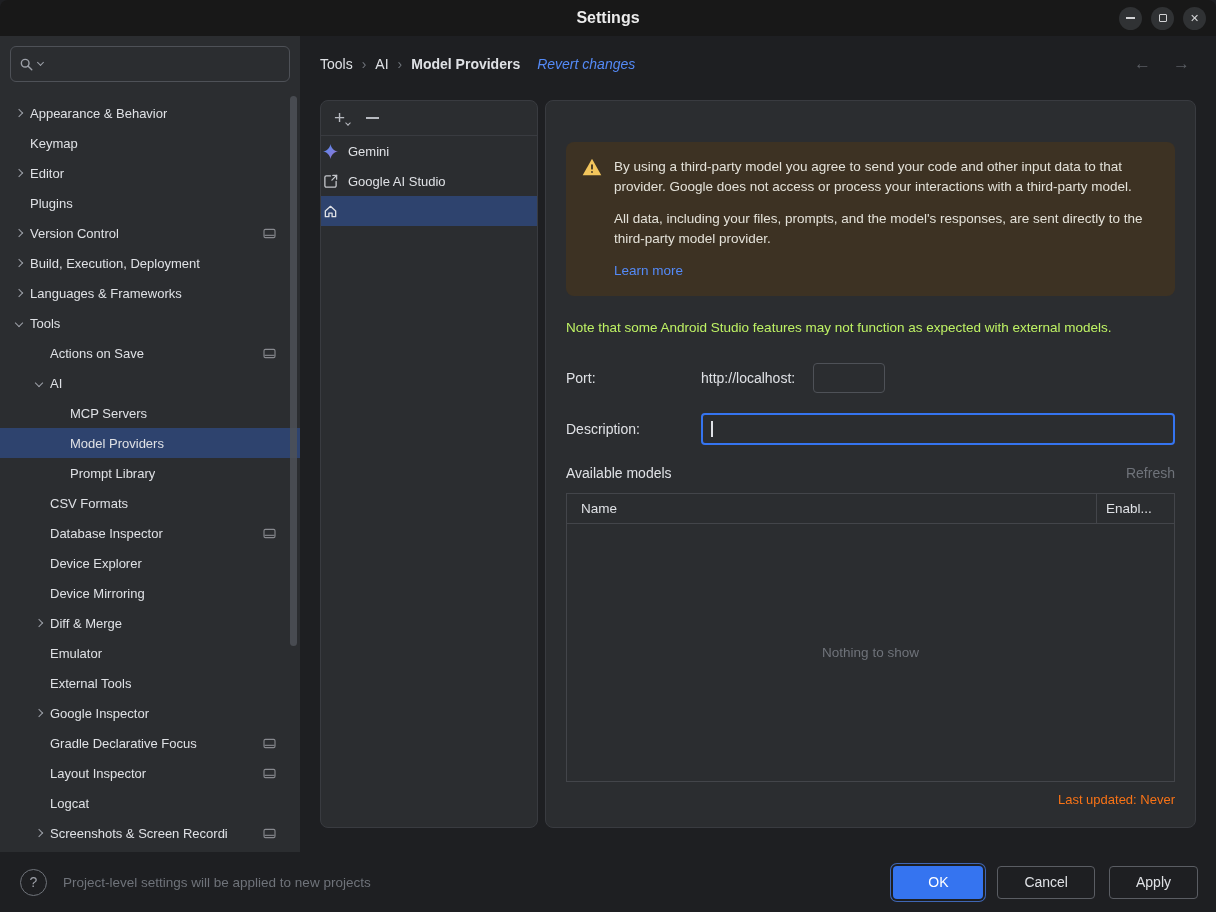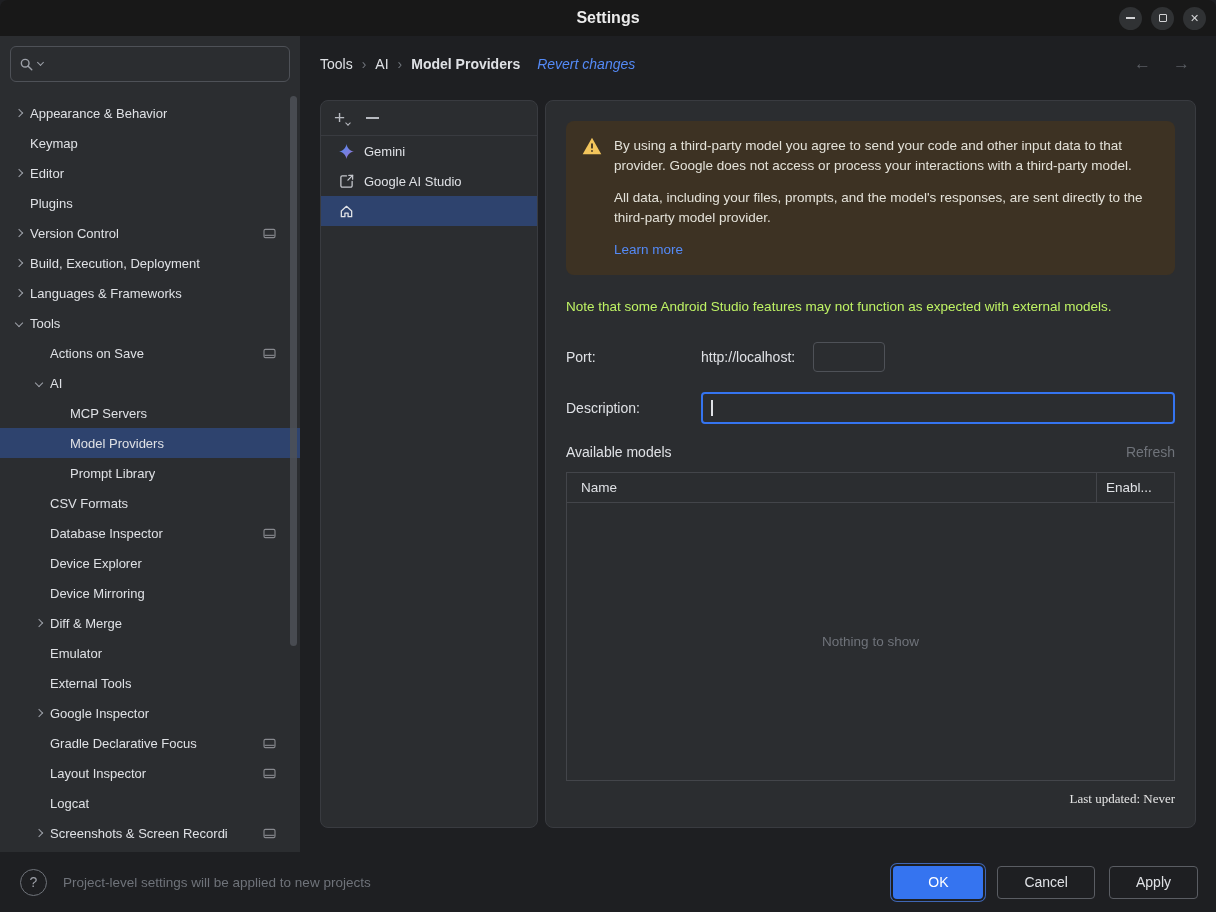--- a/index.html
+++ b/index.html
@@ -110,35 +110,36 @@
   .plus { font-size: 19px; line-height: 18px; font-weight: 300; }
   .mini-chev {
     width: 4px; height: 4px; border-right: 1.3px solid #b7bac0; border-bottom: 1.3px solid #b7bac0;
     transform: rotate(45deg); margin-top: 12px; margin-left: 1px;
   }
   .tb-remove { display: flex; align-items: center; cursor: pointer; }
   .minus-bar { width: 13px; height: 1.6px; background: #b7bac0; display: inline-block; }
   .provider-list { flex: 1; }
   .provider-item {
     height: 30px; display: flex; align-items: center; gap: 9px;
-    padding: 0 17px; font-size: 13px; cursor: default;
+    padding: 0 1px; font-size: 13px; cursor: default;
   }
   .provider-item.selected { background: #2e436e; }
   .p-icon { width: 17px; display: flex; align-items: center; justify-content: center; flex: 0 0 auto; }
 
   
   .form-panel {
     flex: 1; min-width: 0;
     background: #2b2d30; border: 1px solid #393b40; border-radius: 8px;
     padding: 20px; display: flex; flex-direction: column; overflow: hidden;
   }
   .warning {
     background: #3d3223; border-radius: 8px;
     padding: 15px 16px; display: flex; gap: 12px; flex: 0 0 auto;
     margin-bottom: 24px;
+    margin-top: 21px;
   }
   .warn-icon { flex: 0 0 auto; padding-top: 1px; }
   .warn-text { font-size: 13.5px; line-height: 1.45; color: #e3e1d8; max-width: 560px; }
   .warn-text p { margin: 0 0 13px 0; }
   .learn-more { color: #548af7; cursor: pointer; text-decoration: none; font-size: 13.5px; }
   .note { color: #bef264; font-size: 13.5px; flex: 0 0 auto; margin-bottom: 28px; }
 
   .form-row { display: flex; align-items: center; flex: 0 0 auto; margin-bottom: 20px; }
   .form-label { width: 135px; flex: 0 0 auto; font-size: 14px; }
   .desc-input-wrap {
@@ -154,21 +155,21 @@
     color: #dfe1e5; font: 14px "Liberation Sans", sans-serif; padding: 0 8px; outline: none;
   }
   .avail-row { display: flex; align-items: center; font-size: 14px; flex: 0 0 auto; margin-bottom: 12px; }
   .refresh { margin-left: auto; color: #6f737a; cursor: default; }
 
   .models-table { flex: 1; min-height: 0; border: 1px solid #43454a; display: flex; flex-direction: column; }
   .mt-header { height: 30px; flex: 0 0 auto; border-bottom: 1px solid #43454a; display: flex; align-items: stretch; font-size: 13.5px; }
   .mt-col-name { flex: 1; display: flex; align-items: center; padding: 0 14px; }
   .mt-col-enabled { width: 78px; flex: 0 0 auto; border-left: 1px solid #43454a; display: flex; align-items: center; padding: 0 9px; }
   .mt-body { flex: 1; display: flex; align-items: center; justify-content: center; color: #6f737a; font-size: 13.5px; }
-  .last-updated { flex: 0 0 auto; margin-top: 10px; text-align: right; color: #e5e5e5; font-size: 13px; font-family: Liberation Serif, serif; }
+  .last-updated { flex: 0 0 auto; margin-top: 10px; text-align: right; color: #f97316; font-size: 13px; }
 
   
   .footer {
     height: 60px; flex: 0 0 auto; background: #1e1f22;
     display: flex; align-items: center; padding: 0 18px 0 20px; gap: 14px;
   }
   .help-circle {
     width: 27px; height: 27px; border-radius: 50%;
     border: 1.6px solid #6f737a; color: #9da0a8;
     display: flex; align-items: center; justify-content: center;

